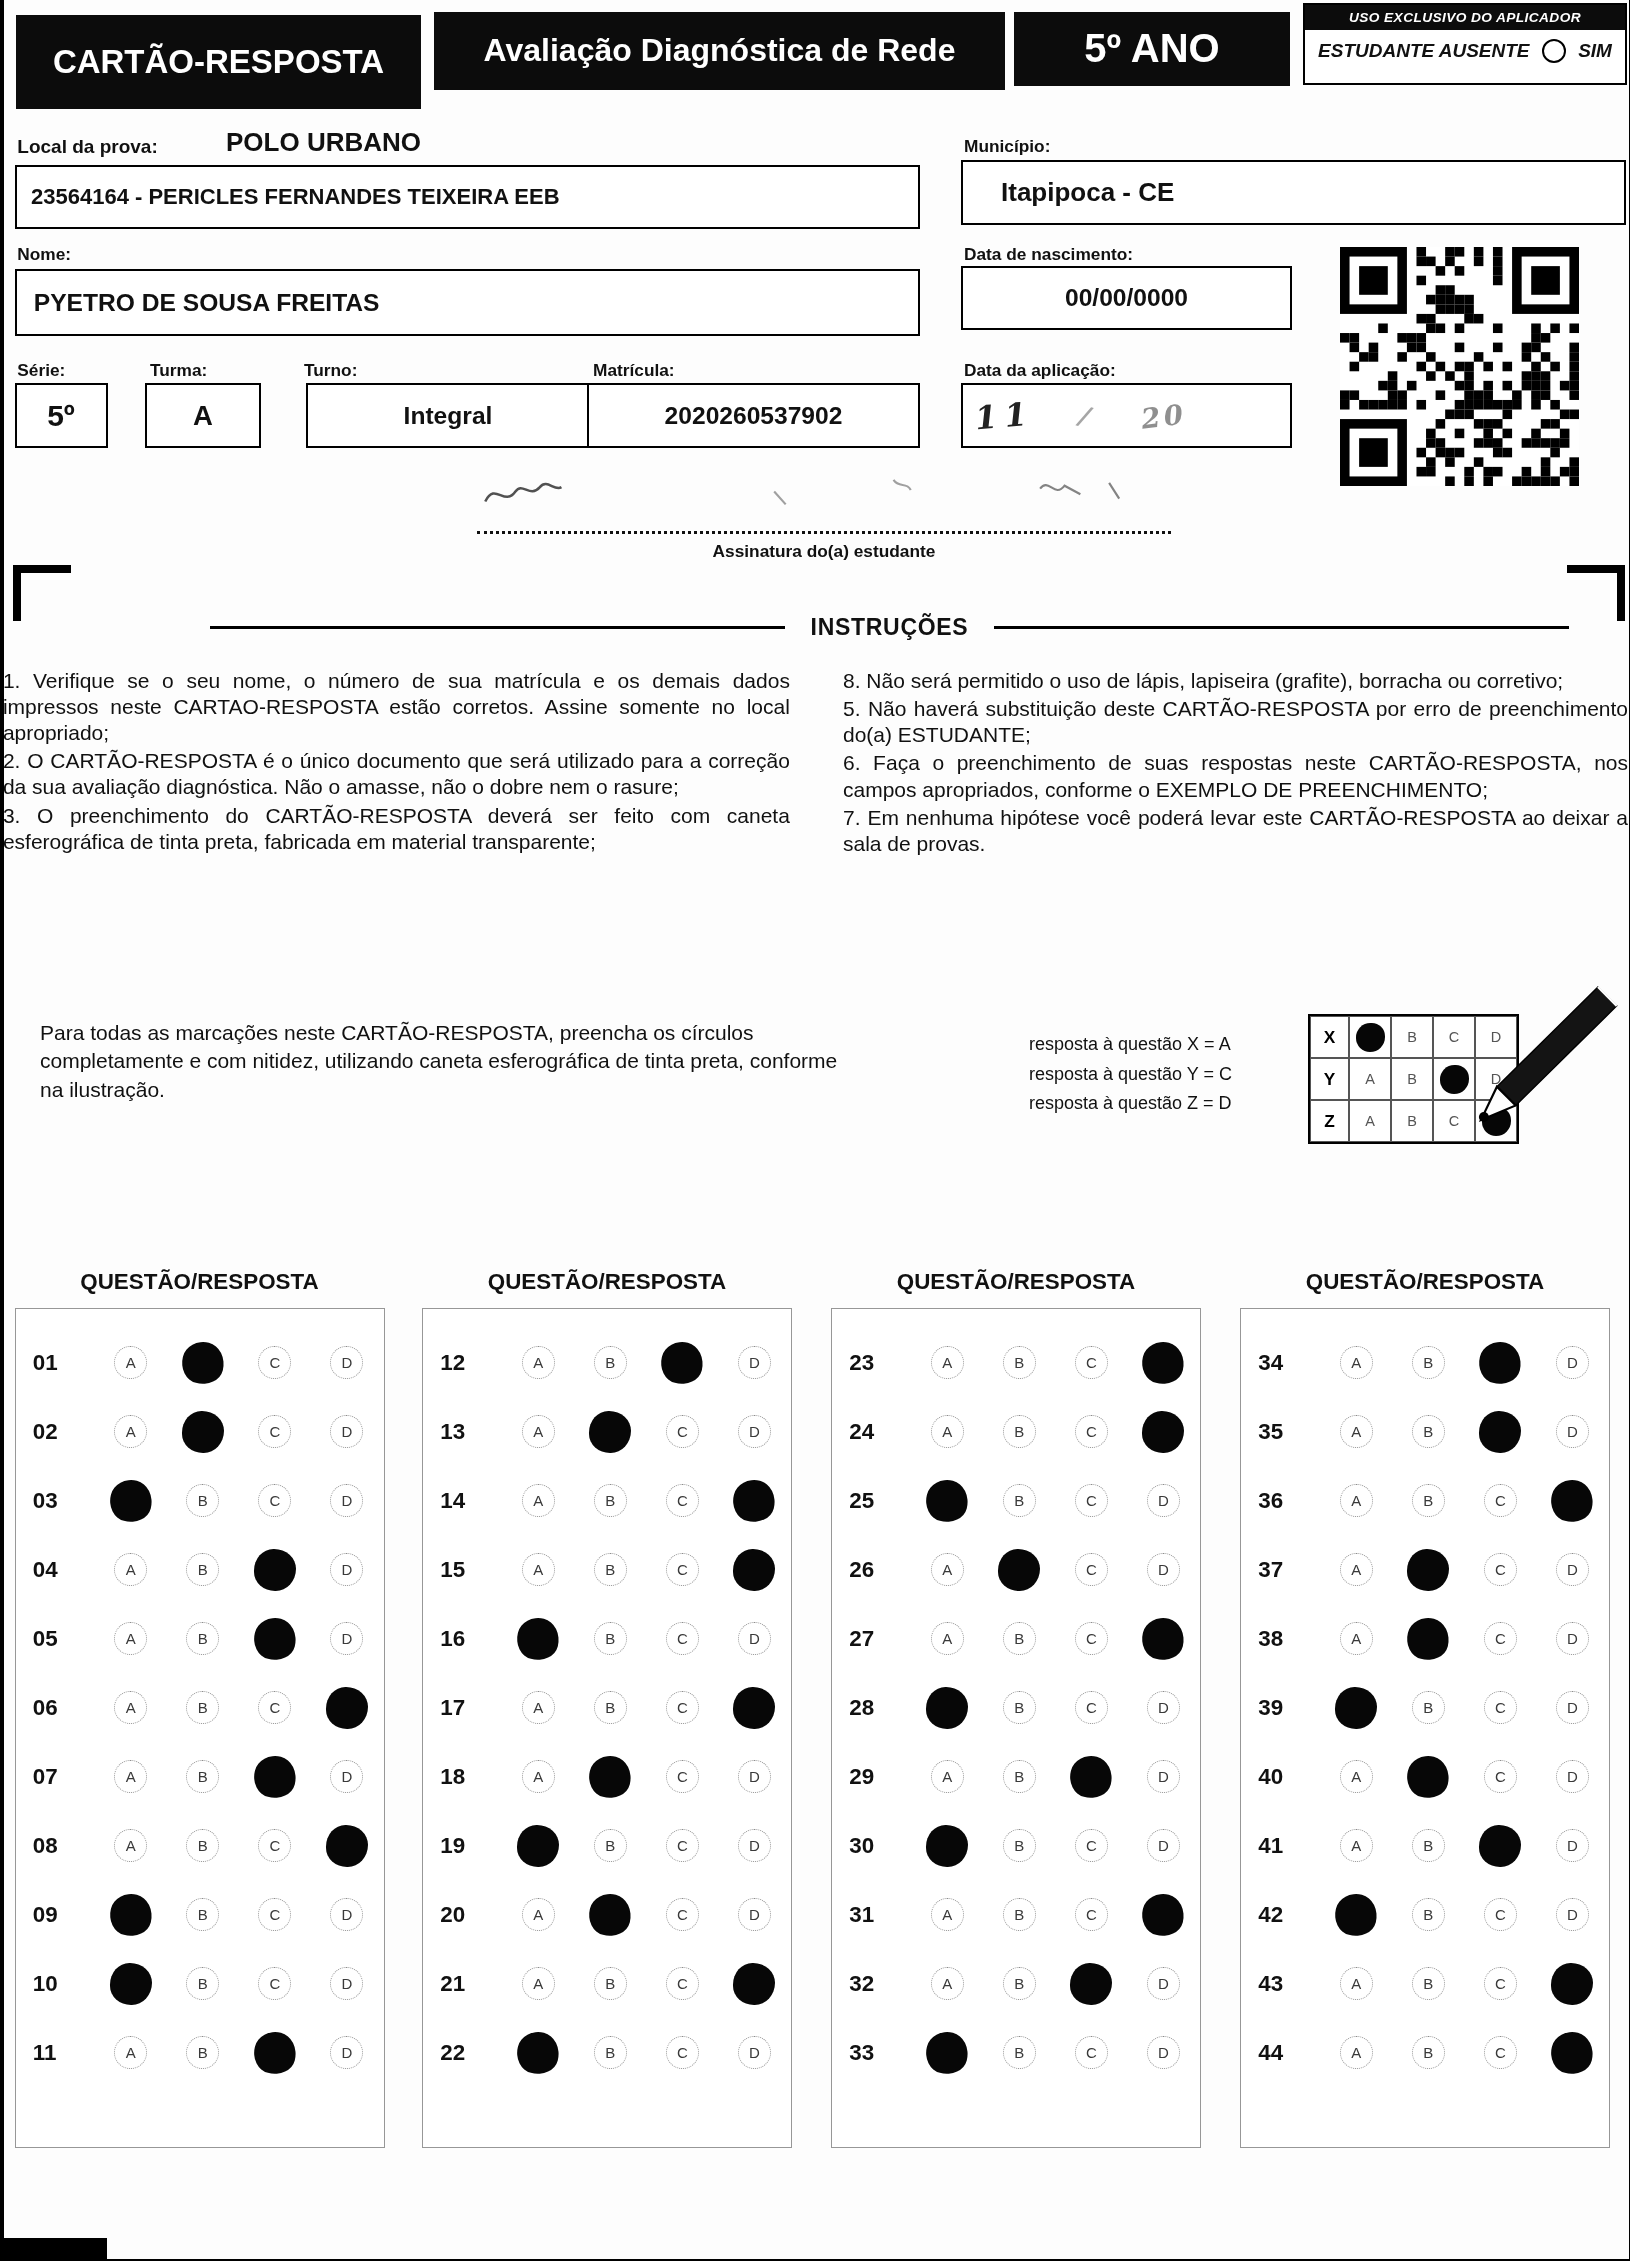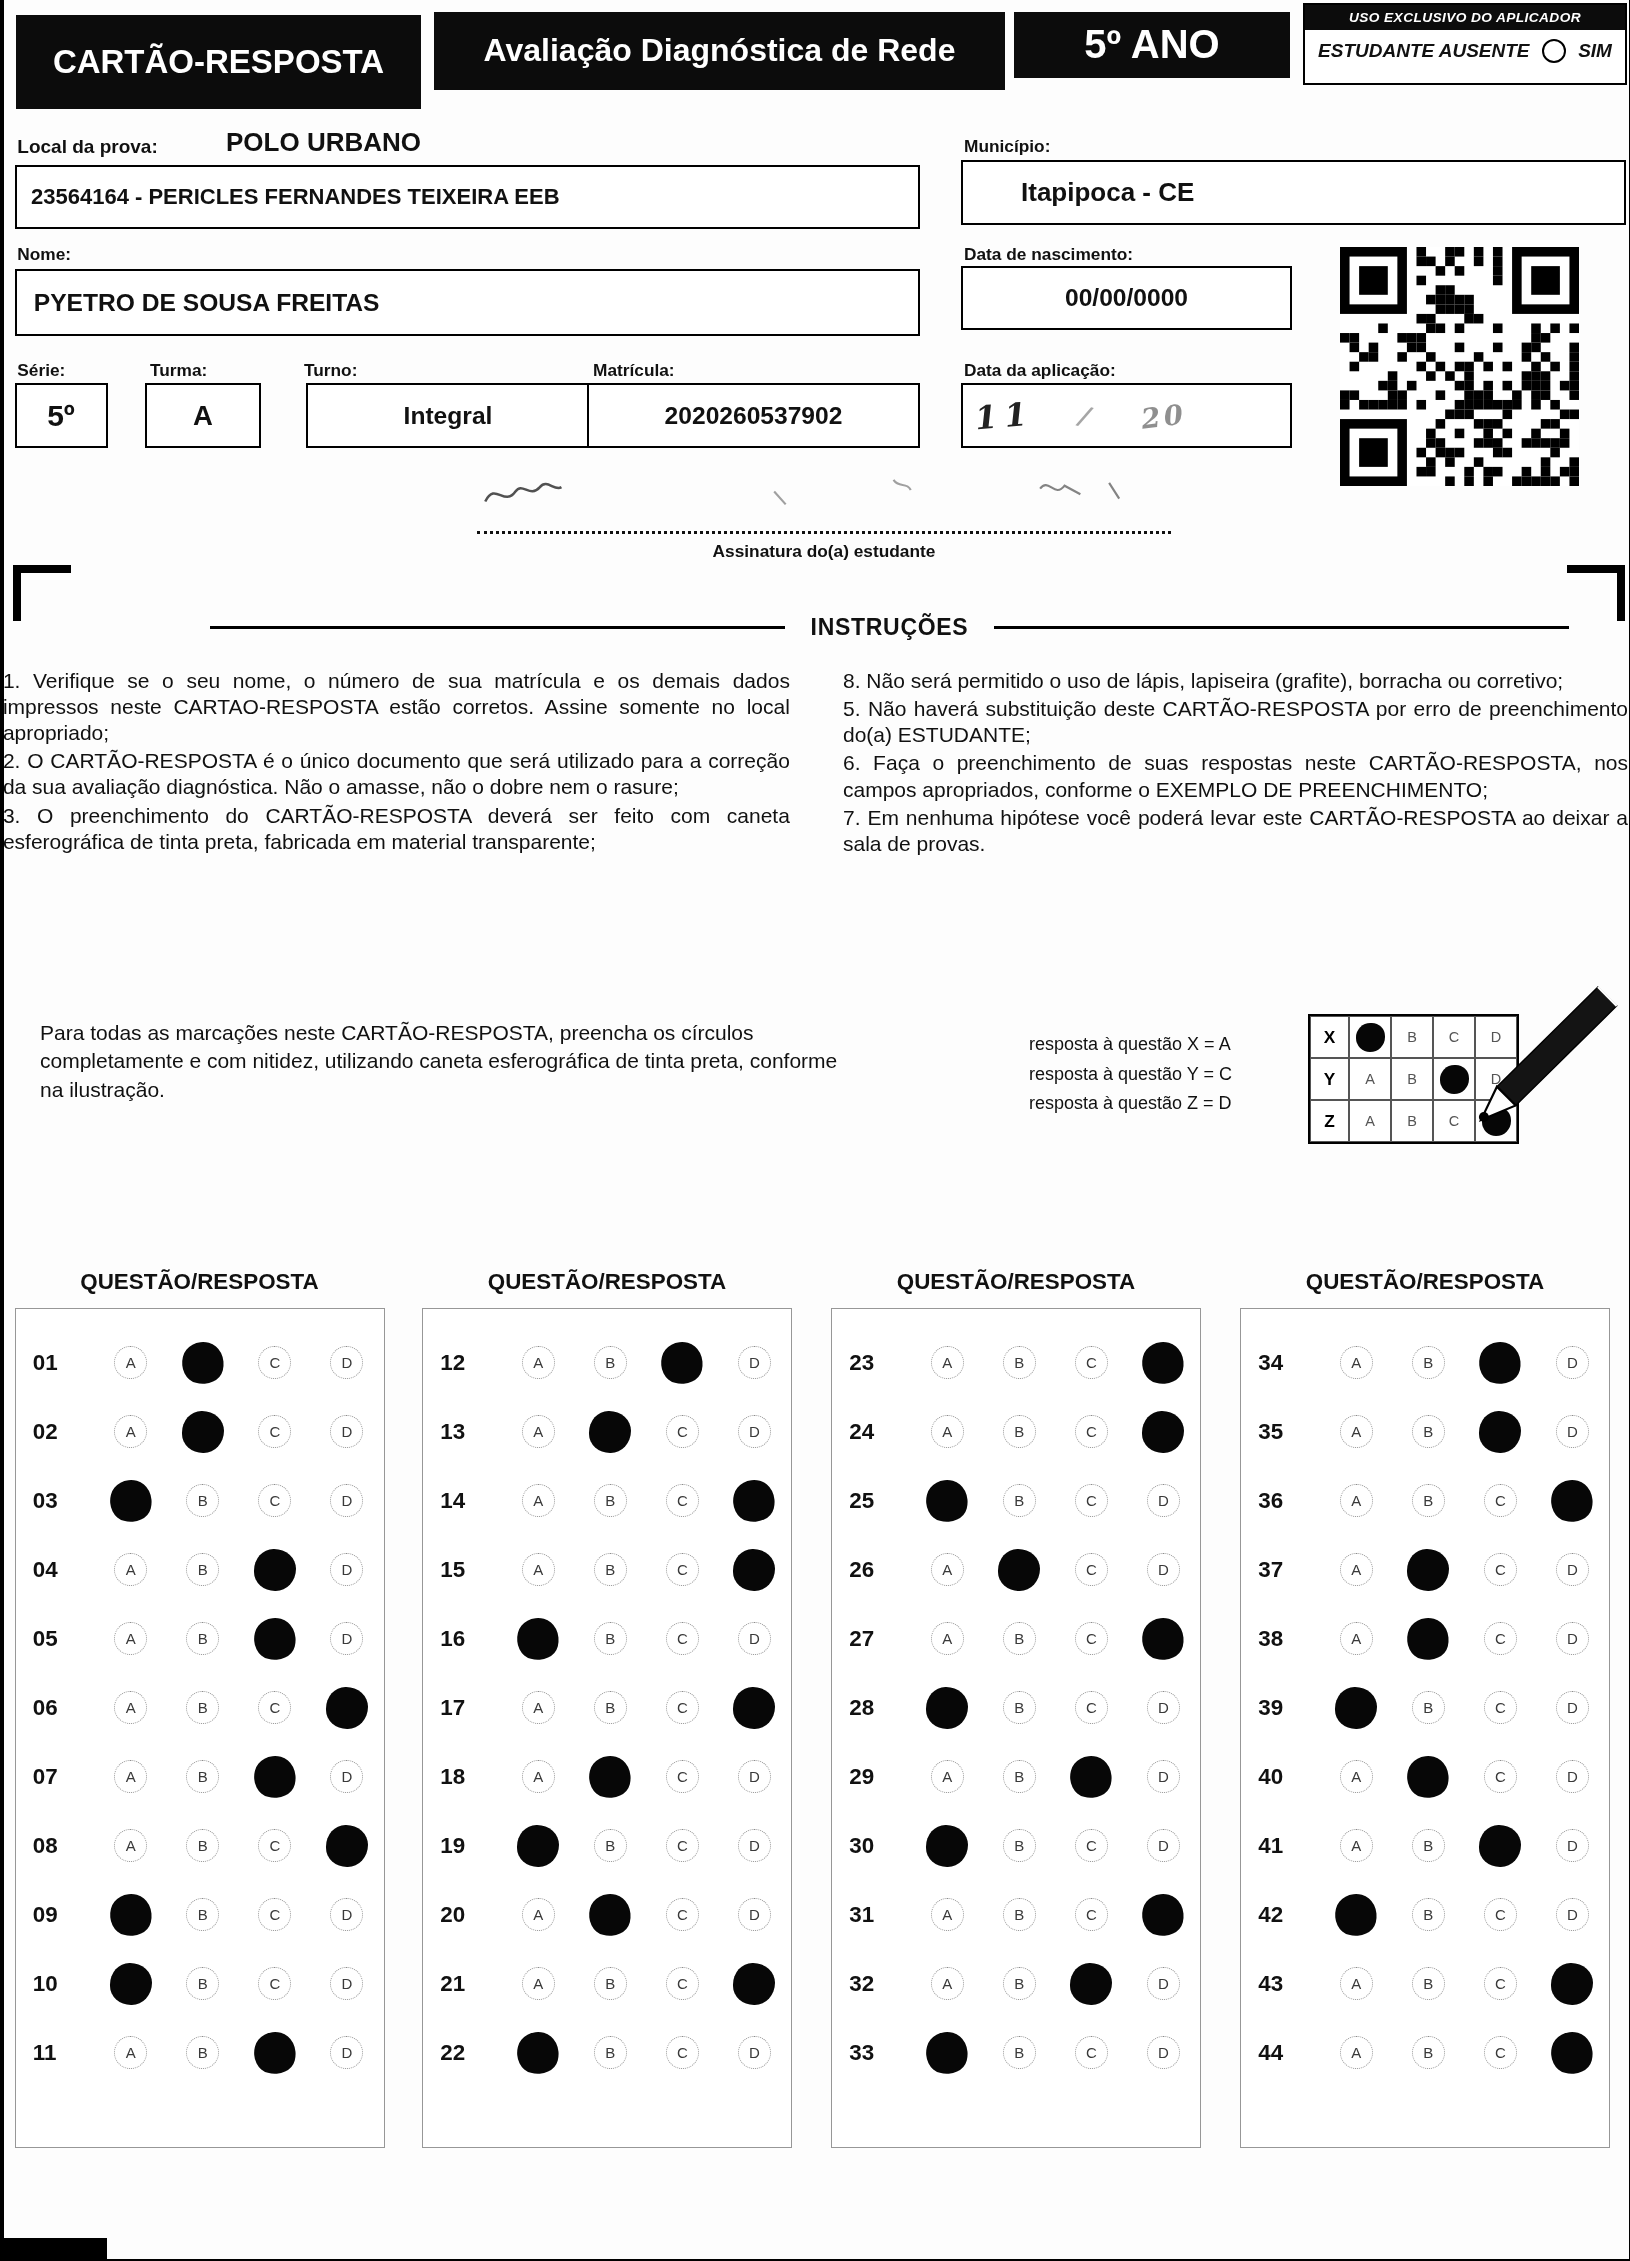--- a/index.html
+++ b/index.html
@@ -50,40 +50,40 @@
   .scan-blob { position:absolute; left:0; top:2238px; width:107px; height:22px; background:#000; }
   .qr-wrap { position:absolute; left:1340px; top:247px; width:239px; height:239px; background:#fff; }
 </style>
 </head>
 <body>
 
 <div class="page">
 
   <div class="blackbox" style="left:434px; top:11.6px; width:571px; height:78px; font-size:32px;">Avaliação Diagnóstica de Rede</div>
   <div class="blackbox" style="left:16px; top:14.5px; width:405px; height:94px; font-size:33px;">CARTÃO-RESPOSTA</div>
-  <div class="blackbox" style="left:1014px; top:11.6px; width:276px; height:66px; font-size:40px;">5º ANO</div>
+  <div class="blackbox" style="left:1014px; top:11.6px; width:276px; height:74px; font-size:40px;">5º ANO</div>
 
   <div class="applicator-box">
     <div class="applicator-strip">USO EXCLUSIVO DO APLICADOR</div>
     <div class="applicator-body">
       <span>ESTUDANTE AUSENTE</span>
       <span class="absent-circle"></span>
       <span>SIM</span>
     </div>
   </div>
 
   <div class="lbl" style="left:17.3px; top:136px; font-size:19px;">Local da prova:</div>
   <div class="abs" style="left:226px; top:127px; font-size:26px; font-weight:bold;">POLO URBANO</div>
 
   <div class="fbox" style="left:14.5px; top:165px; width:905px; height:64px; font-size:22px; padding-left:14.5px;">
     <span>23564164 - PERICLES FERNANDES TEIXEIRA EEB</span>
   </div>
 
   <div class="lbl" style="left:964px; top:136px;">Município:</div>
-  <div class="fbox" style="left:961px; top:160px; width:665px; height:65px; font-size:26px; padding-left:58px;">
+  <div class="fbox" style="left:961px; top:160px; width:665px; height:65px; font-size:26px; padding-left:38px;">
     <span>Itapipoca - CE</span>
   </div>
 
   <div class="lbl" style="left:17.3px; top:244px;">Nome:</div>
   <div class="fbox" style="left:14.5px; top:269px; width:905px; height:67px; font-size:24.6px; padding-left:17.3px;">
     <span>PYETRO DE SOUSA FREITAS</span>
   </div>
 
   <div class="lbl" style="left:964px; top:244px;">Data de nascimento:</div>
   <div class="fbox fcenter" style="left:961px; top:266px; width:331px; height:64px; font-size:24.6px;">

